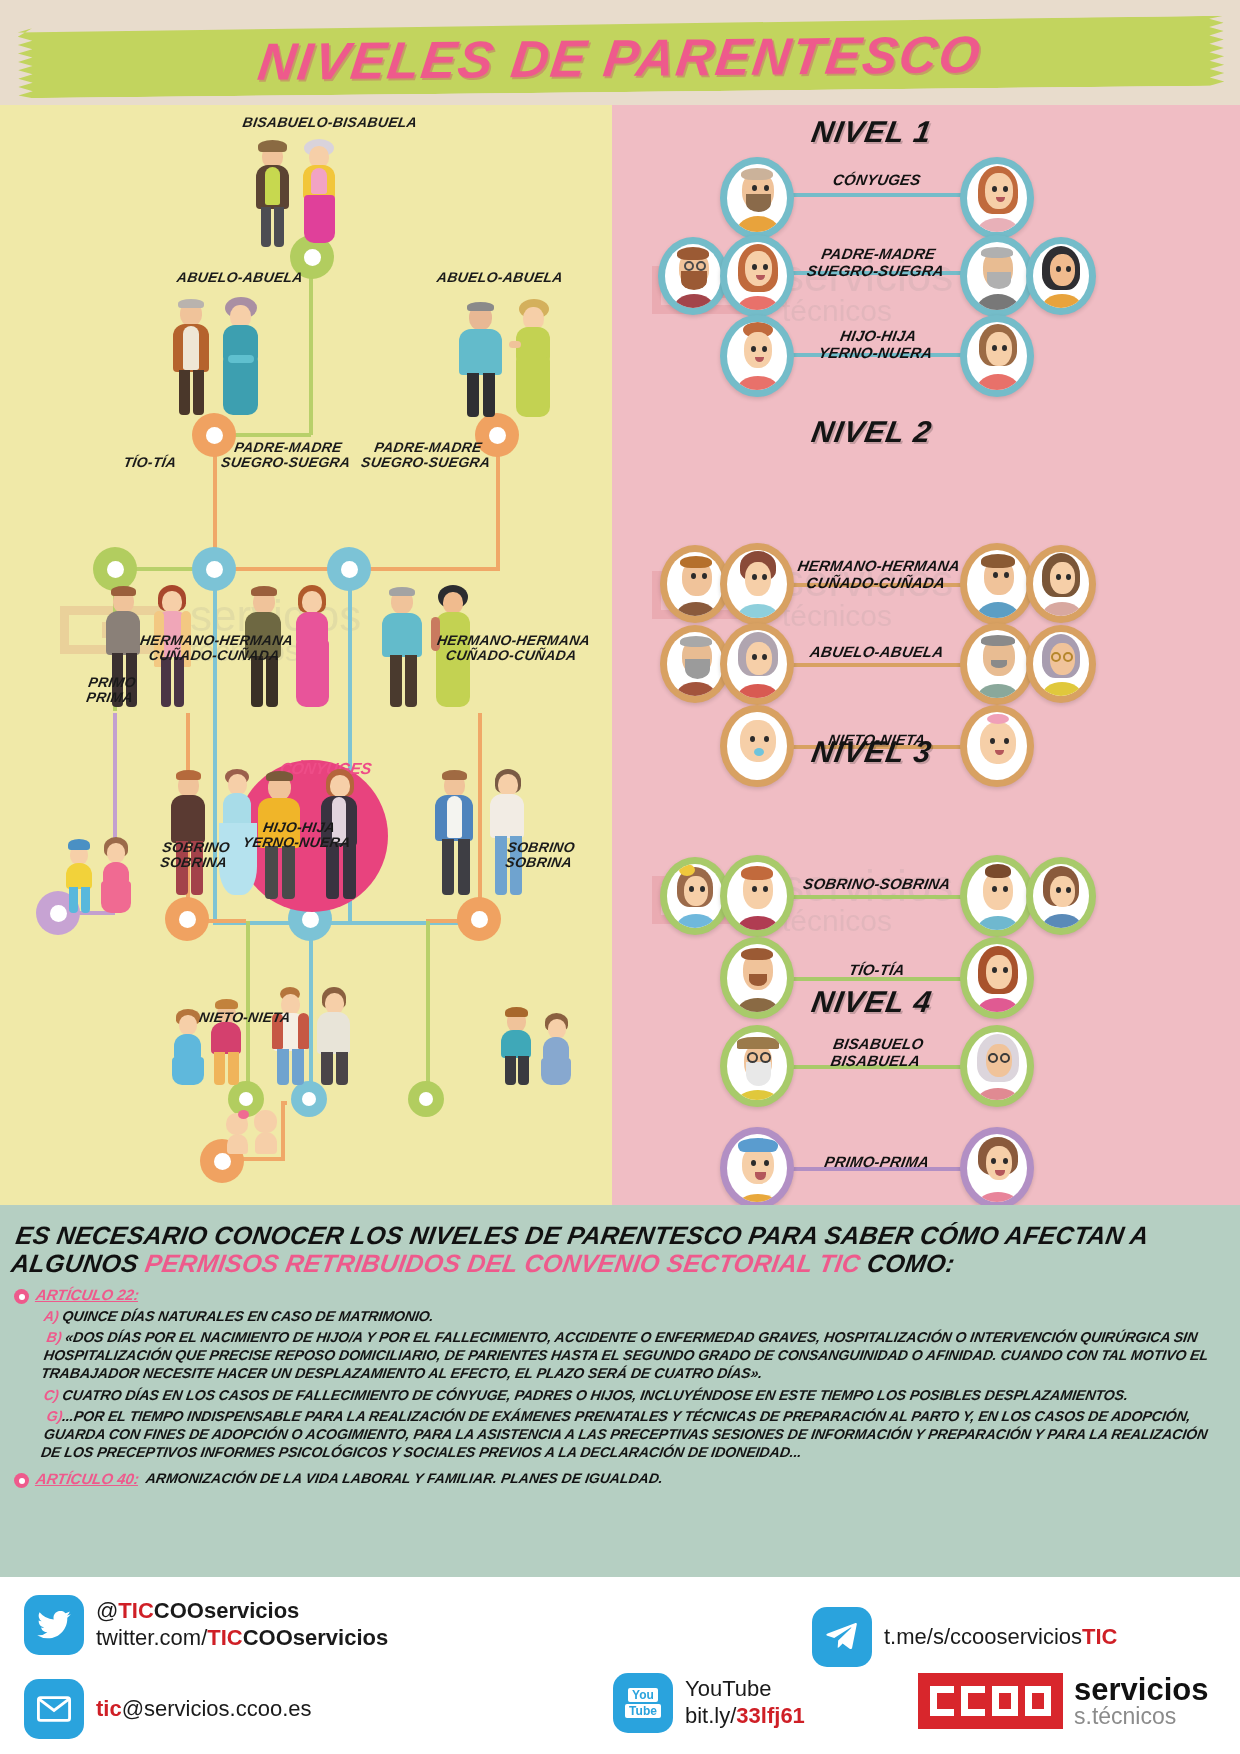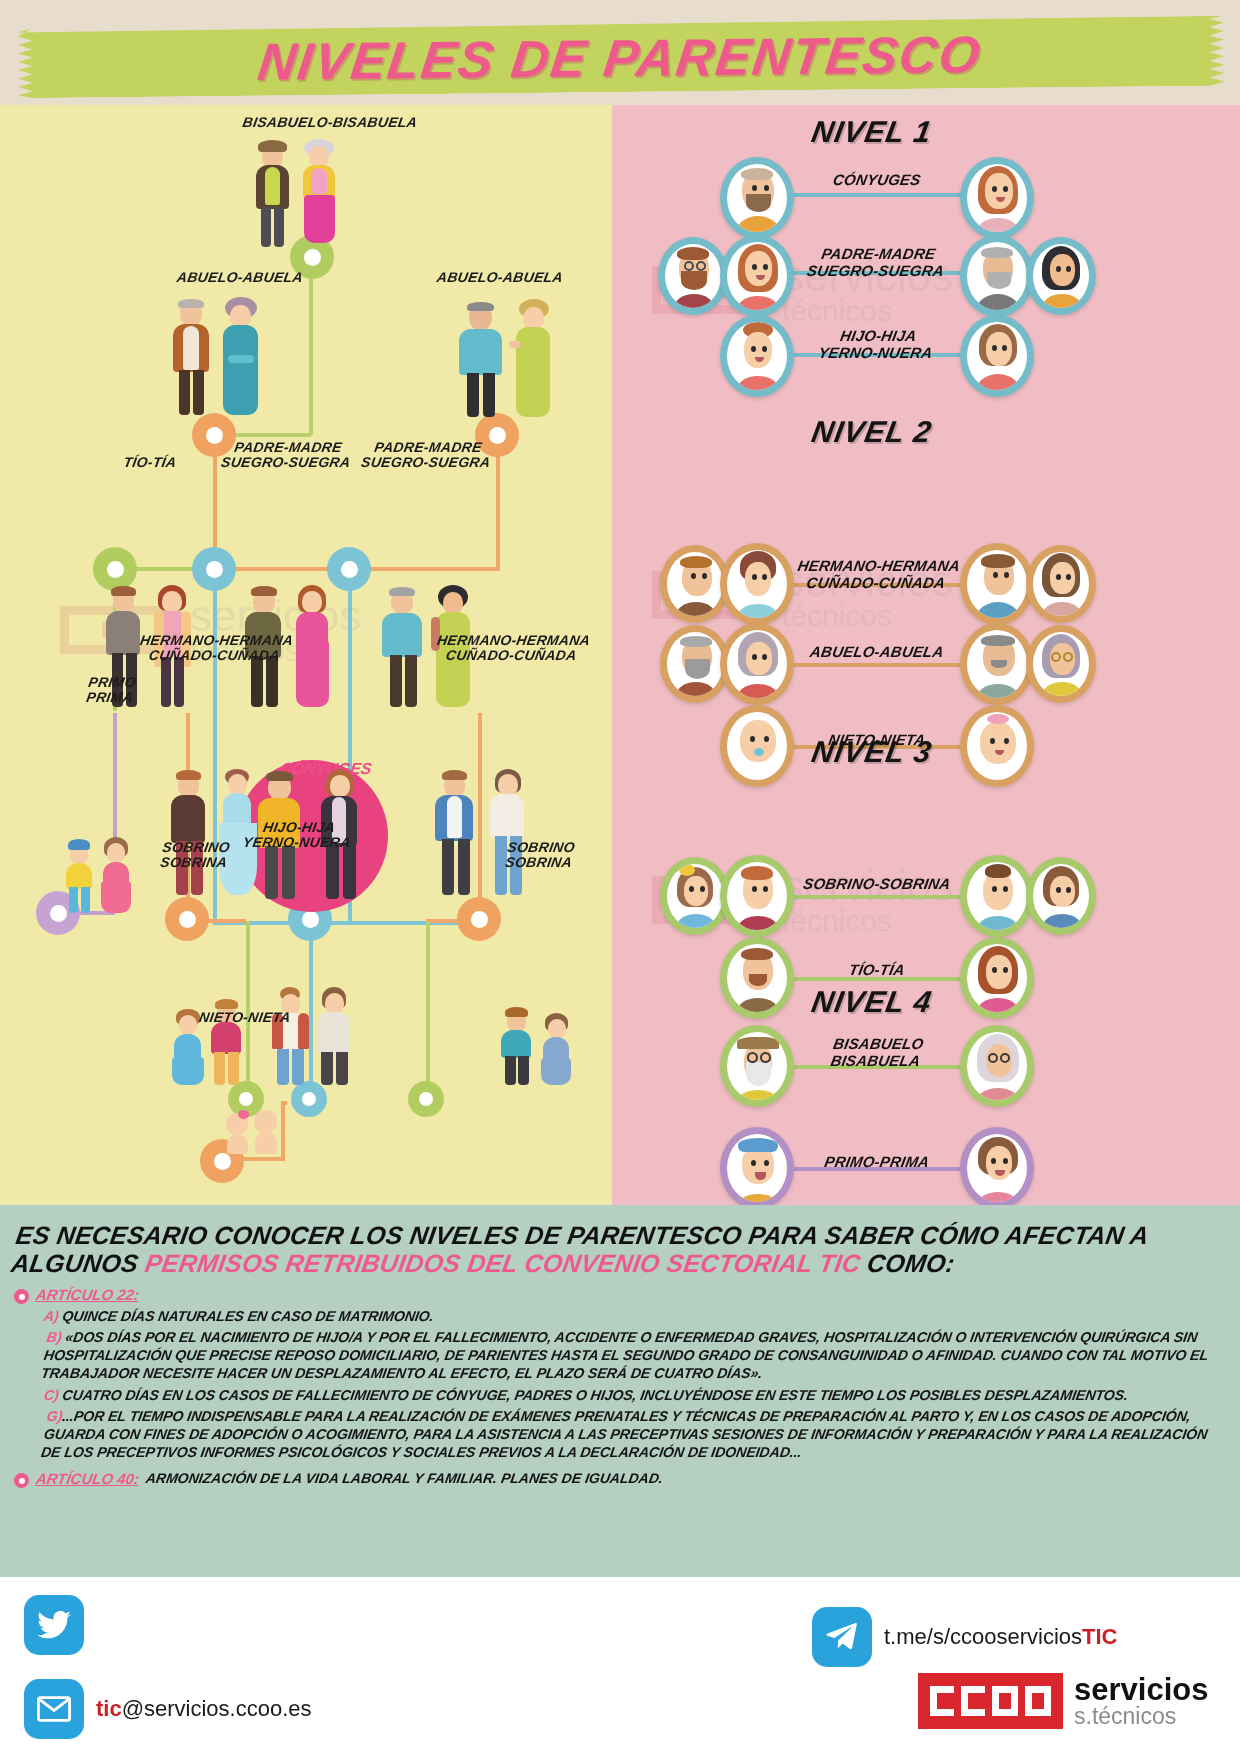--- a/index.html
+++ b/index.html
@@ -950,20 +950,24 @@
   </div>
 
   <div class="footer">
 
     <div class="fitem" style="left:24px; top:18px;">
       <span class="ficon">
         <svg width="34" height="28" viewBox="0 0 24 20">
             <path fill="#fff" d="M24 2.4a9.6 9.6 0 0 1-2.8.8A4.9 4.9 0 0 0 23.3.4a9.7 9.7 0 0 1-3.1 1.2A4.9 4.9 0 0 0 11.8 6 13.9 13.9 0 0 1 1.7.9 4.9 4.9 0 0 0 3.2 7.4a4.8 4.8 0 0 1-2.2-.6v.1a4.9 4.9 0 0 0 3.9 4.8 4.9 4.9 0 0 1-2.2.1 4.9 4.9 0 0 0 4.6 3.4A9.9 9.9 0 0 1 0 17.3a13.9 13.9 0 0 0 7.5 2.2c9.1 0 14-7.5 14-14v-.7A10 10 0 0 0 24 2.4z"></path>
           </svg>
       </span>
+      <span class="ftext">
+        <span><span>@</span><span class="red bold">TIC</span><span class="bold">COOservicios</span></span><br>
+        <span><span>twitter.com/</span><span class="red bold">TIC</span><span class="bold">COOservicios</span></span>
+      </span>
     </div>
 
 
     <div class="fitem" style="left:812px; top:30px;">
       <span class="ficon">
         <svg width="32" height="28" viewBox="0 0 24 22">
             <path fill="#fff" d="M23.6 1.1 20 19.3c-.3 1.2-1 1.5-2 .9l-5.5-4-2.7 2.6c-.3.3-.6.6-1.2.6l.4-5.6L19.2 4c.4-.4-.1-.6-.7-.2L5.9 11.7.5 10c-1.2-.4-1.2-1.2.2-1.8L22.1.2c1-.4 1.8.2 1.5 1z"></path>
           </svg>
       </span>
       <span class="ftext"><span>t.me/s/ccooservicios</span><span class="red bold">TIC</span></span>
@@ -973,20 +977,30 @@
       <span class="ficon">
         <svg width="34" height="26" viewBox="0 0 24 18">
             <rect x="1" y="1" width="22" height="16" rx="1.5" fill="none" stroke="#fff" stroke-width="2"></rect>
             <path d="M1.5 2 12 10 22.5 2" fill="none" stroke="#fff" stroke-width="2"></path>
           </svg>
       </span>
       <span class="ftext"><span class="red">tic</span><span>@servicios.ccoo.es</span></span>
     </div>
 
 
+    <div class="fitem" style="left:613px; top:96px;">
+      <span class="ficon" style="flex-direction:column;line-height:1;font-size:12px;font-weight:bold;">
+        <span style="background:#fff;color:#2aa3dd;padding:1px 4px;border-radius:2px;">You</span>
+        <span style="background:#fff;color:#2aa3dd;padding:1px 4px;border-radius:2px;margin-top:2px;">Tube</span>
+      </span>
+      <span class="ftext">
+        <span>YouTube</span><br>
+        <span><span>bit.ly/</span><span class="red bold">33lfj61</span></span>
+      </span>
+    </div>
 
     <div class="ccoo-logo" style="left:918px; top:96px;">
       <span class="ccoo-box">
         <i class="c"></i>
           <i class="c"></i>
           <i class="o"></i>
           <i class="o"></i>
       </span>
       <span class="ccoo-words">
         <span class="w1" style="display:block;">servicios</span>

